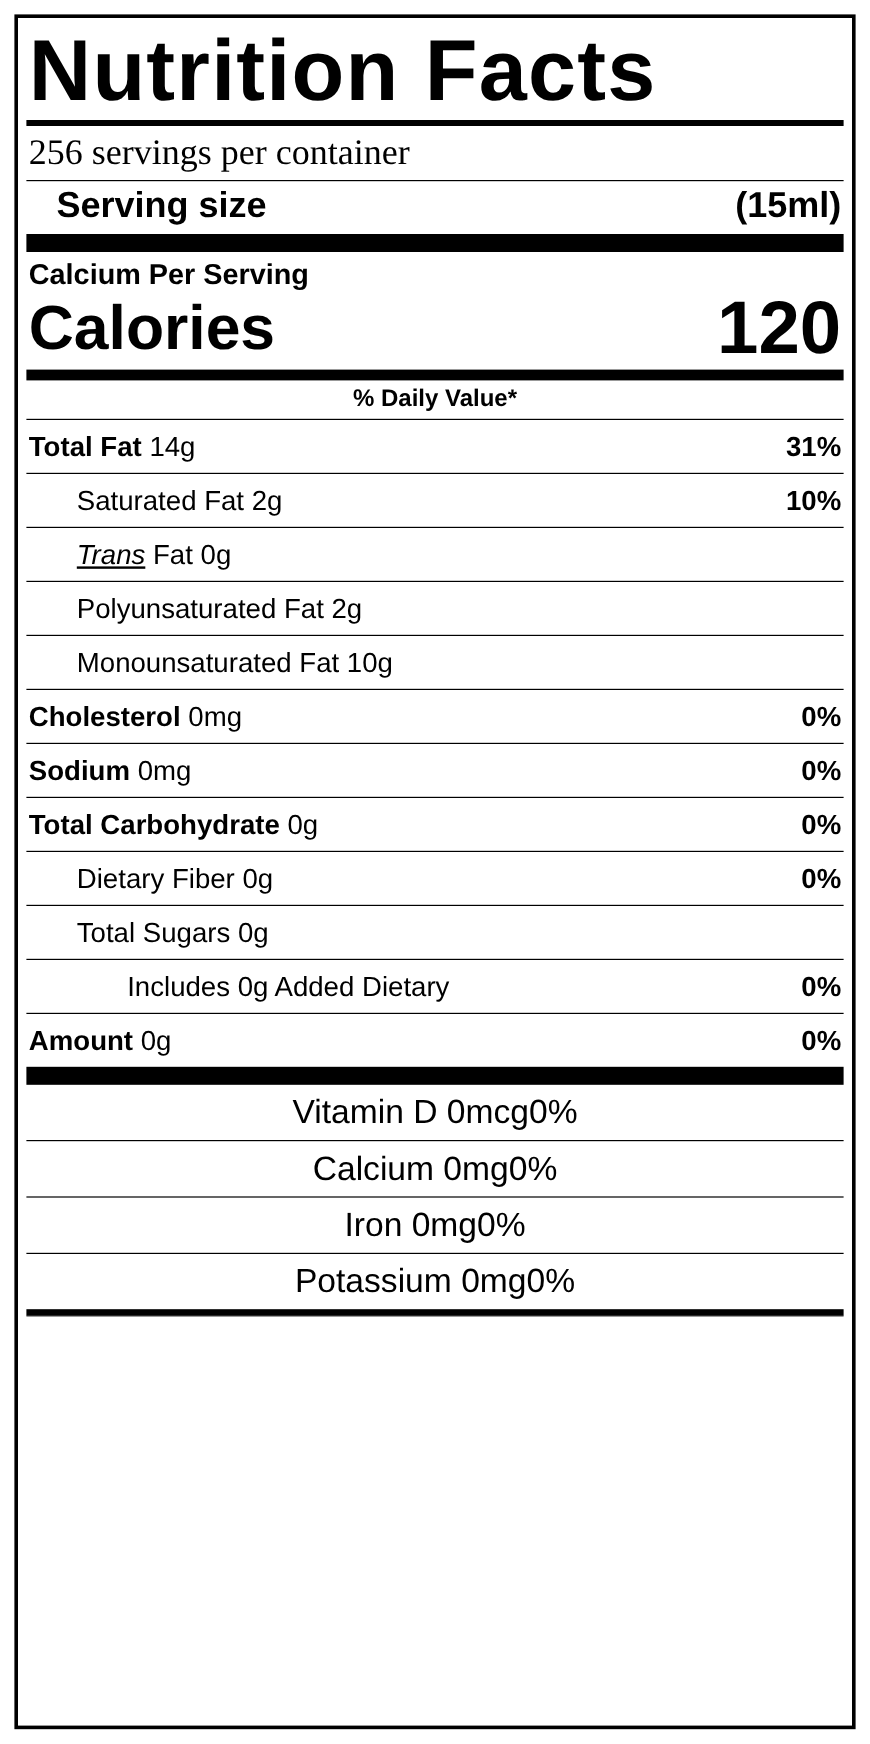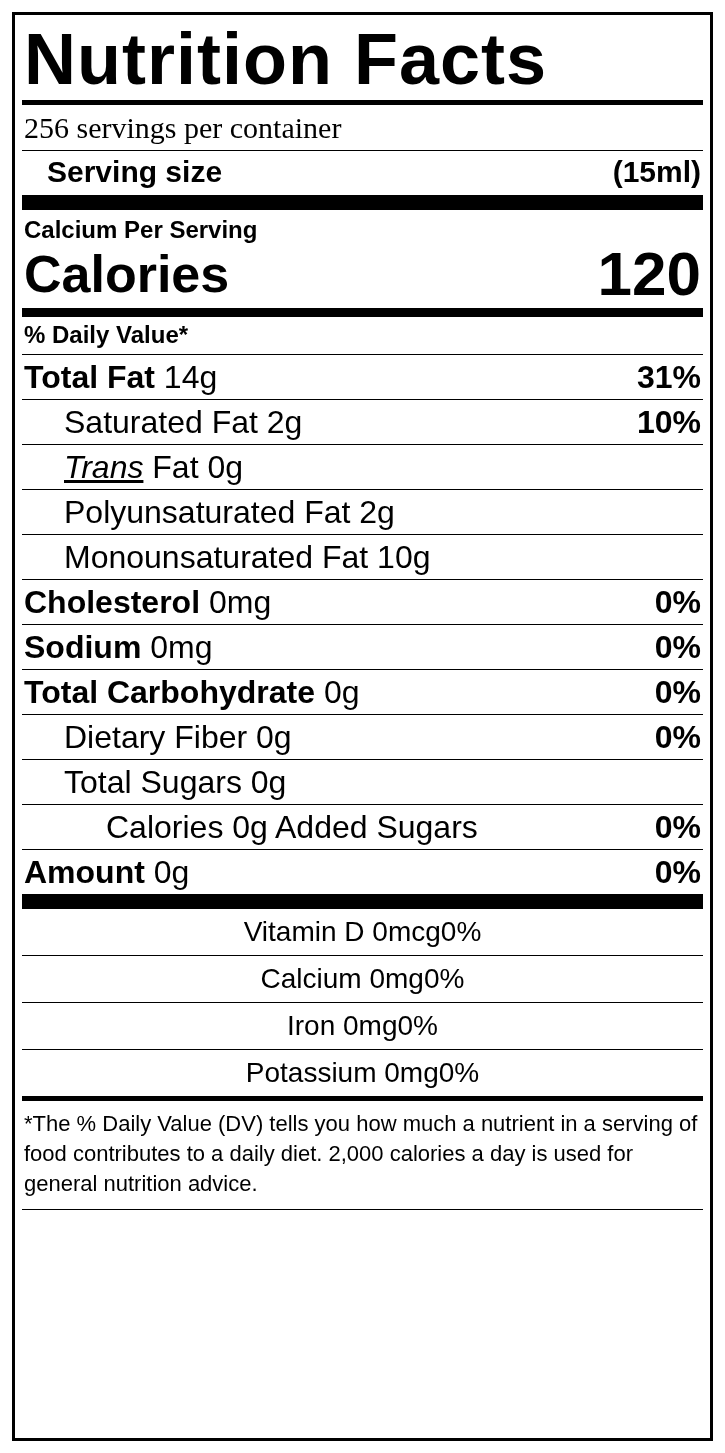--- a/index.html
+++ b/index.html
@@ -102,30 +102,30 @@
     font-size: 52px;
     font-weight: bold;
     line-height: 56px;
   }
   .calories-value {
     font-size: 62px;
     font-weight: bold;
     line-height: 60px;
   }
   .dv-header {
-    text-align: left;
-    font-size: 24px;
+    text-align: center;
+    font-size: 20px;
     font-weight: bold;
     padding: 4px 2px 5px 2px;
   }
   .nutrient {
     display: flex;
     justify-content: space-between;
     align-items: baseline;
-    font-size: 32px;
+    font-size: 23px;
     line-height: 34px;
     padding: 5px 2px 5px 2px;
   }
   .nutrient .name b { font-weight: bold; }
   .indent1 { padding-left: 40px; }
   .indent2 { padding-left: 82px; }
   .bold { font-weight: bold; }
   .italic { font-style: italic; text-decoration: underline; }
   .vit {
     display: flex;
@@ -233,21 +233,21 @@
     </div>
     <div class="rule-thin"></div>
 
     <div class="nutrient">
       <div class="name indent1">Total Sugars 0g</div>
       <div class="bold"></div>
     </div>
     <div class="rule-thin"></div>
 
     <div class="nutrient">
-      <div class="name indent2">Calories 0g Added Sugars</div>
+      <div class="name indent2">Includes 0g Added Dietary</div>
       <div class="bold">0%</div>
     </div>
     <div class="rule-thin"></div>
 
     <div class="nutrient">
       <div class="name"><b>Amount</b><span> 0g</span></div>
       <div class="bold">0%</div>
     </div>
 
     <div class="rule-thick"></div>
@@ -270,19 +270,18 @@
     </div>
     <div class="rule-thin"></div>
 
     <div class="vit">
       <div>Potassium 0mg</div>
       <div>0%</div>
     </div>
 
     <div class="rule-med"></div>
 
-    <div class="footnote">*The % Daily Value (DV) tells you how much a nutrient in a serving of food contributes to a daily diet. 2,000 calories a day is used for general nutrition advice.</div>
 
     <div class="rule-thin"></div>
 
 
   </div>
 </div>
 
 </body></html>

